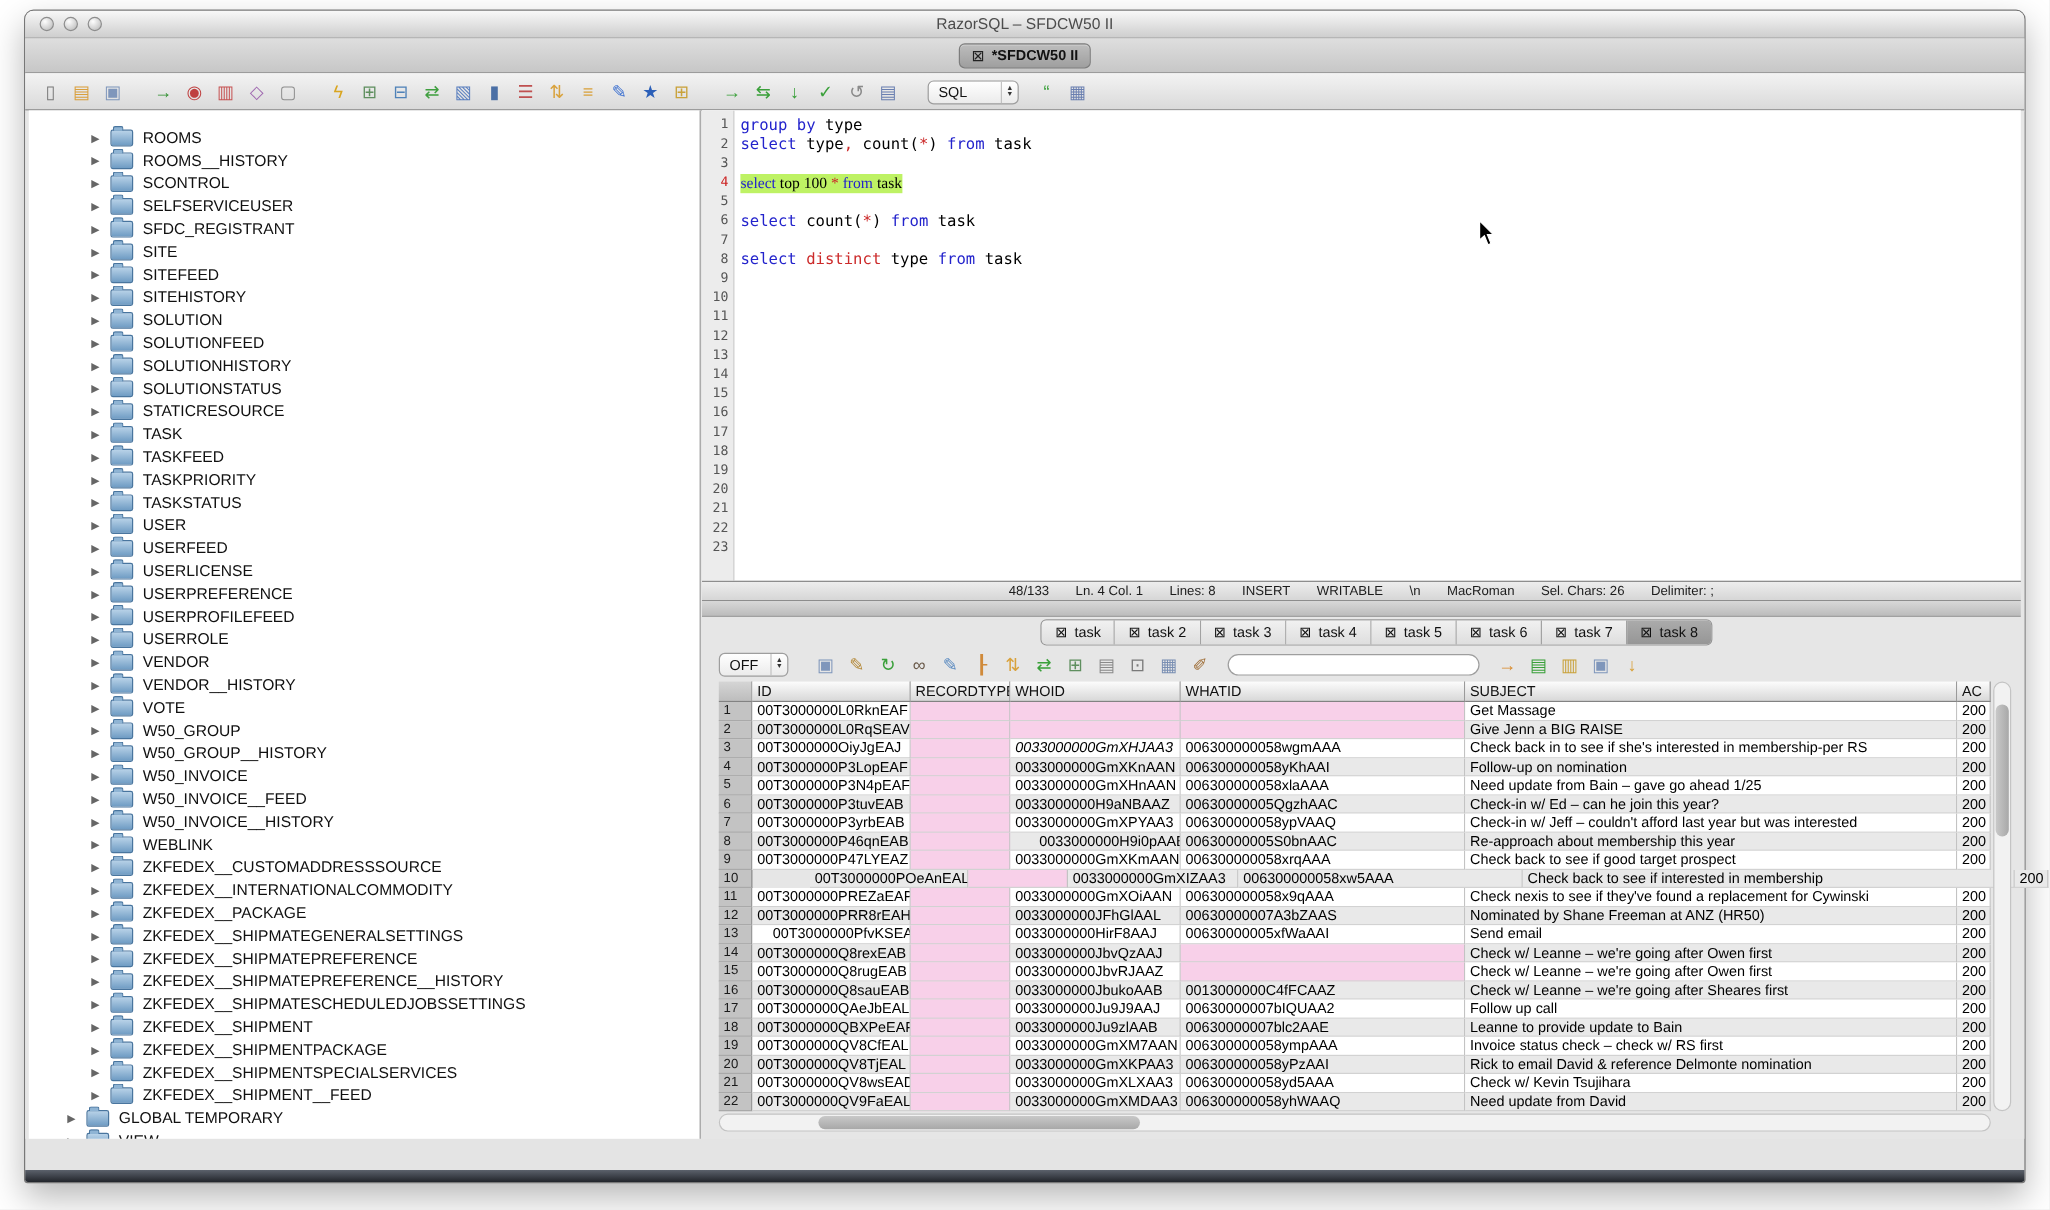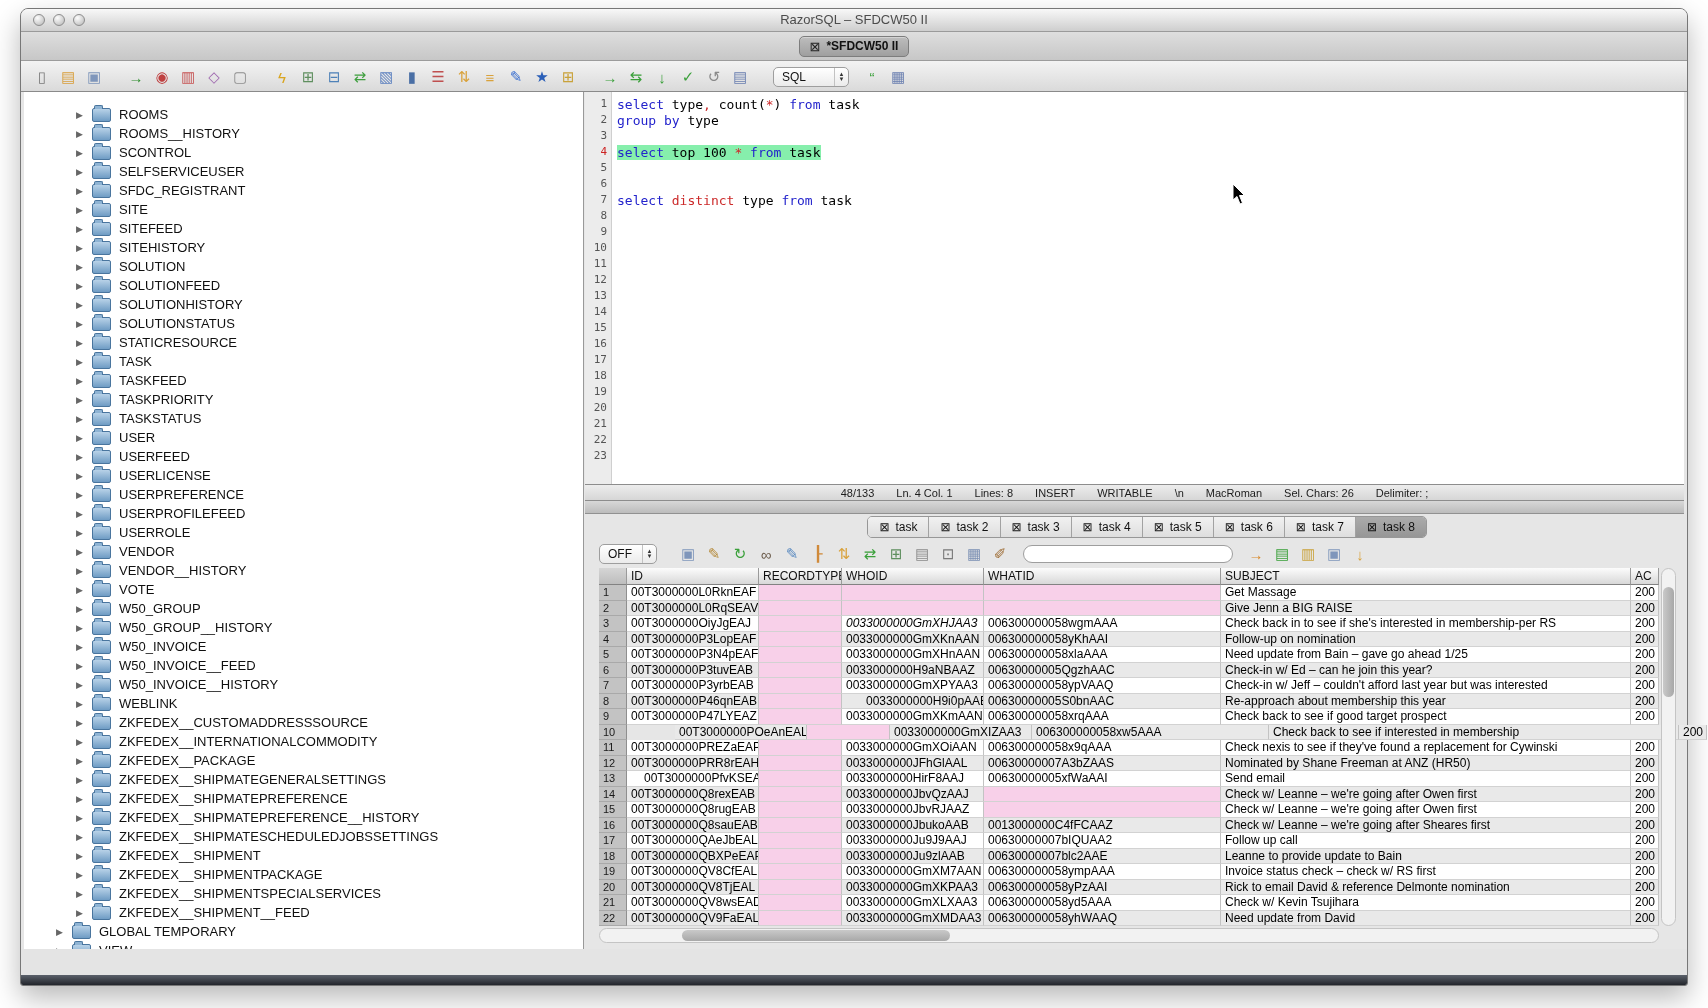--- a/index.html
+++ b/index.html
@@ -32,21 +32,21 @@
   .folder:before{content:"";position:absolute;top:-4px;left:1px;width:7px;height:3px;background:#8fb4d4;border:1px solid #49759e;border-bottom:none;border-radius:2px 2px 0 0;}
   .rightpanel{position:absolute;left:564px;top:0;right:3px;bottom:0;background:#e6e6e6;}
   
   .editor{position:absolute;top:0;left:0;right:0;height:392px;background:#fff;display:flex;overflow:hidden;border-bottom:1px solid #adadad;}
   .gutter{width:27px;background:#ececec;border-right:1px solid #cfcfcf;padding-top:5px;box-sizing:border-box;flex:none;}
   .gutter .num{height:16px;font:11px "DejaVu Sans Mono",monospace;color:#555;text-align:right;padding-right:4px;}
   .gutter .num.cur{color:#c22;}
   .code{flex:1;padding-top:5px;font:13px "DejaVu Sans Mono",monospace;}
   .cline{height:16px;padding-left:5px;white-space:pre;}
   .cline .wrap{display:inline-block;}
-  .cline.sel .wrap{background:#86efac;}
+  .cline.sel .wrap{background:#bef264;font-family:Liberation Serif, serif;}
   .tok-k{color:#2323cc;}
   .tok-r{color:#cc2a2a;}
   .tok-p{color:#000;}
   
   .edstatus{position:absolute;top:392px;height:17px;left:0;right:0;background:linear-gradient(#ededed,#d6d6d6);border-top:1px solid #8d8d8d;border-bottom:1px solid #8d8d8d;display:flex;justify-content:center;align-items:center;gap:22px;font-size:11px;color:#1c1c1c;box-sizing:border-box;}
   .divider{position:absolute;top:409px;height:13px;left:0;right:0;background:linear-gradient(#d8d8d8,#bcbcbc);border-bottom:1px solid #919191;box-sizing:border-box;}
   
   .tabsrow{position:absolute;top:422px;height:26px;left:0;right:0;display:flex;justify-content:flex-end;align-items:center;padding-right:257px;box-sizing:border-box;}
   .tabgroup{display:flex;border:1px solid #979797;border-radius:5px;overflow:hidden;background:#e9e9e9;}
   .rtab{display:flex;gap:6px;align-items:center;padding:3px 11px;font-size:12px;color:#111;border-right:1px solid #a2a2a2;background:linear-gradient(#f1f1f1,#dedede);cursor:default;}
@@ -397,25 +397,26 @@
             <div class="num">16</div>
             <div class="num">17</div>
             <div class="num">18</div>
             <div class="num">19</div>
             <div class="num">20</div>
             <div class="num">21</div>
             <div class="num">22</div>
             <div class="num">23</div>
           </div>
         <div class="code" id="code">
+            <div class="cline"><span class="wrap"><span class="tok-k">group</span><span class="tok-p"> </span><span class="tok-k">by</span><span class="tok-p"> type</span></span></div>
             <div class="cline"><span class="wrap"><span class="tok-k">select</span><span class="tok-p"> type</span><span class="tok-r">,</span><span class="tok-p"> count(</span><span class="tok-r">*</span><span class="tok-p">) </span><span class="tok-k">from</span><span class="tok-p"> task</span></span></div>
-            <div class="cline"><span class="wrap"><span class="tok-k">group</span><span class="tok-p"> </span><span class="tok-k">by</span><span class="tok-p"> type</span></span></div>
             <div class="cline"><span class="wrap"></span></div>
             <div class="cline sel"><span class="wrap"><span class="tok-k">select</span><span class="tok-p"> top 100 </span><span class="tok-r">*</span><span class="tok-p"> </span><span class="tok-k">from</span><span class="tok-p"> task</span></span></div>
             <div class="cline"><span class="wrap"></span></div>
+            <div class="cline"><span class="wrap"><span class="tok-k">select</span><span class="tok-p"> count(</span><span class="tok-r">*</span><span class="tok-p">) </span><span class="tok-k">from</span><span class="tok-p"> task</span></span></div>
             <div class="cline"><span class="wrap"></span></div>
             <div class="cline"><span class="wrap"><span class="tok-k">select</span><span class="tok-p"> </span><span class="tok-r">distinct</span><span class="tok-p"> type </span><span class="tok-k">from</span><span class="tok-p"> task</span></span></div>
             <div class="cline"><span class="wrap"></span></div>
             <div class="cline"><span class="wrap"></span></div>
             <div class="cline"><span class="wrap"></span></div>
             <div class="cline"><span class="wrap"></span></div>
             <div class="cline"><span class="wrap"></span></div>
             <div class="cline"><span class="wrap"></span></div>
             <div class="cline"><span class="wrap"></span></div>
             <div class="cline"><span class="wrap"></span></div>

